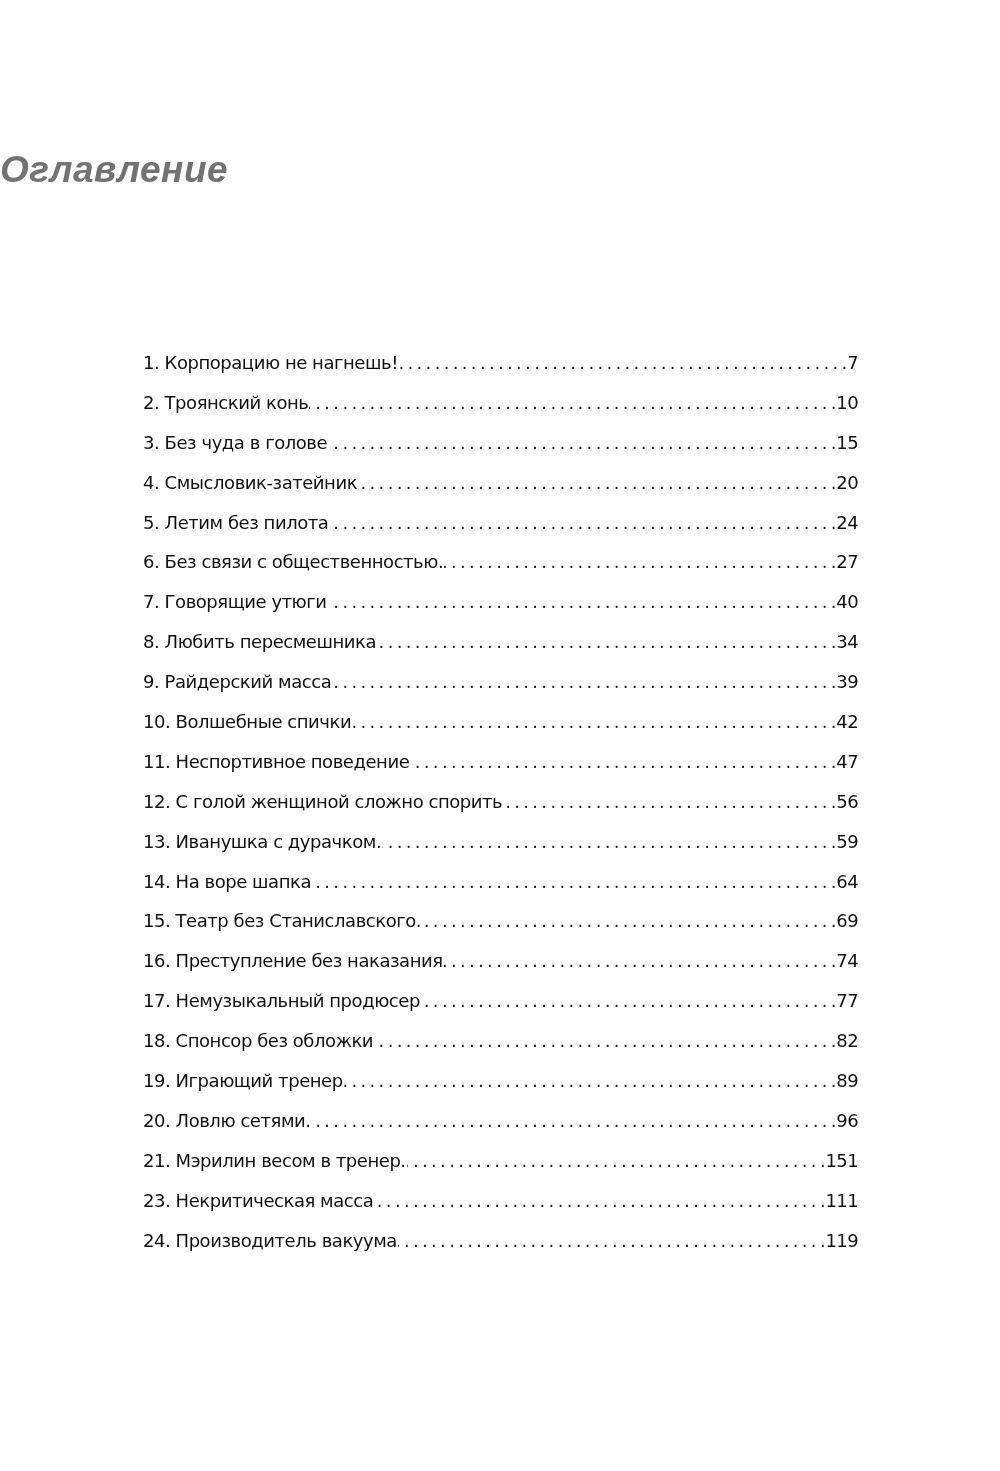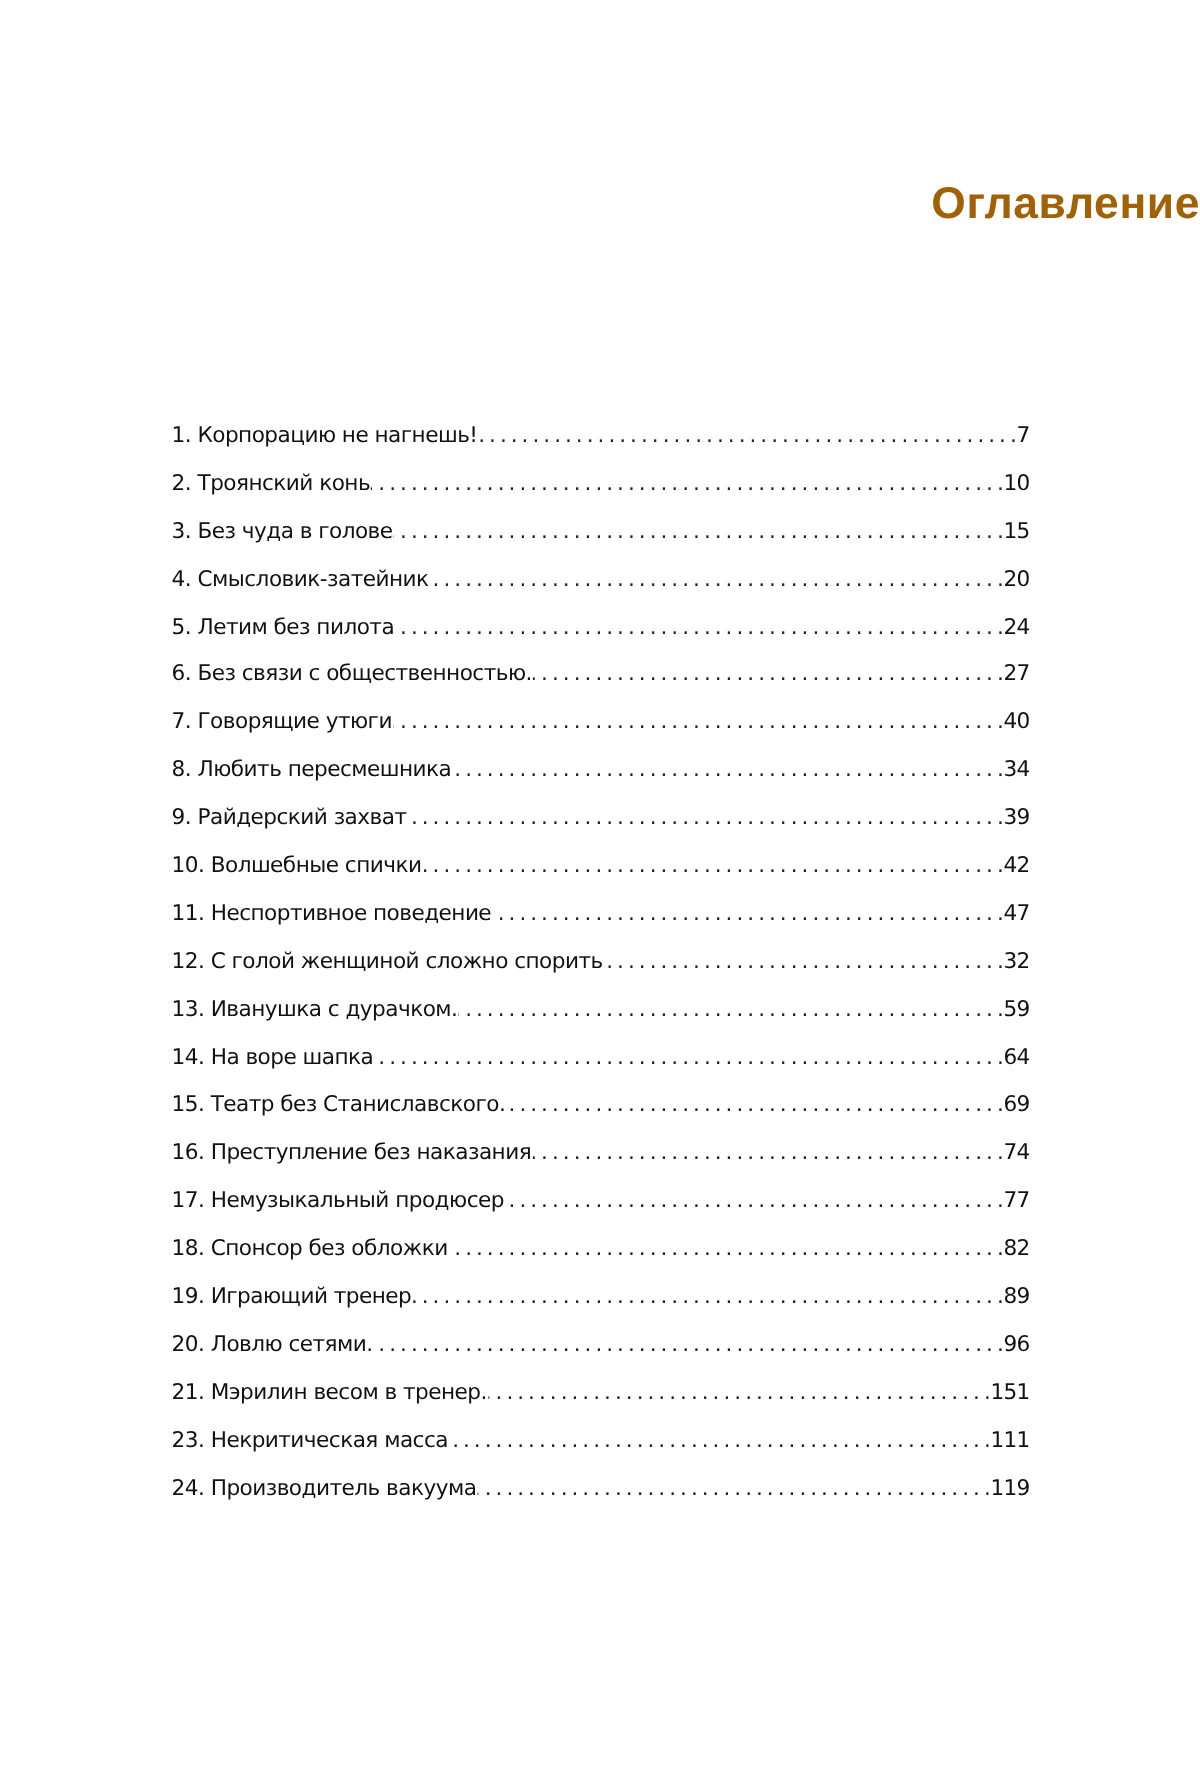--- a/index.html
+++ b/index.html
@@ -12,28 +12,29 @@
       height: 1471px;
       position: relative;
       overflow: hidden;
       color: #111111;
     }
     .page-title {
       position: absolute;
       left: 0;
       top: 142px;
       width: 1000px;
-      text-align: right;
+      text-align: left;
       font-family: "Liberation Sans", sans-serif;
       font-weight: bold;
       font-size: 37px;
       line-height: 56px;
       letter-spacing: 0.5px;
-      color: #a16207;
+      color: #737373;
       margin: 0;
+      font-style: italic;
     }
     .toc {
       position: absolute;
       left: 143px;
       top: 343px;
       width: 715px;
       margin: 0;
       padding: 0;
       list-style: none;
     }
@@ -114,38 +115,38 @@
       <span class="toc-title"><span>7.</span> <span>Говорящие утюги</span></span>
       <span class="toc-leader"></span>
       <span class="toc-page">40</span>
     </li>
   <li class="toc-entry">
       <span class="toc-title"><span>8.</span> <span>Любить пересмешника</span></span>
       <span class="toc-leader"></span>
       <span class="toc-page">34</span>
     </li>
   <li class="toc-entry">
-      <span class="toc-title"><span>9.</span> <span>Райдерский захват</span></span>
+      <span class="toc-title"><span>9.</span> <span>Райдерский масса</span></span>
       <span class="toc-leader"></span>
       <span class="toc-page">39</span>
     </li>
   <li class="toc-entry">
       <span class="toc-title"><span>10.</span> <span>Волшебные спички</span></span>
       <span class="toc-leader"></span>
       <span class="toc-page">42</span>
     </li>
   <li class="toc-entry">
       <span class="toc-title"><span>11.</span> <span>Неспортивное поведение</span></span>
       <span class="toc-leader"></span>
       <span class="toc-page">47</span>
     </li>
   <li class="toc-entry">
       <span class="toc-title"><span>12.</span> <span>С голой женщиной сложно спорить</span></span>
       <span class="toc-leader"></span>
-      <span class="toc-page">32</span>
+      <span class="toc-page">56</span>
     </li>
   <li class="toc-entry">
       <span class="toc-title"><span>13.</span> <span>Иванушка с дурачком.</span></span>
       <span class="toc-leader"></span>
       <span class="toc-page">59</span>
     </li>
   <li class="toc-entry">
       <span class="toc-title"><span>14.</span> <span>На воре шапка</span></span>
       <span class="toc-leader"></span>
       <span class="toc-page">64</span>

